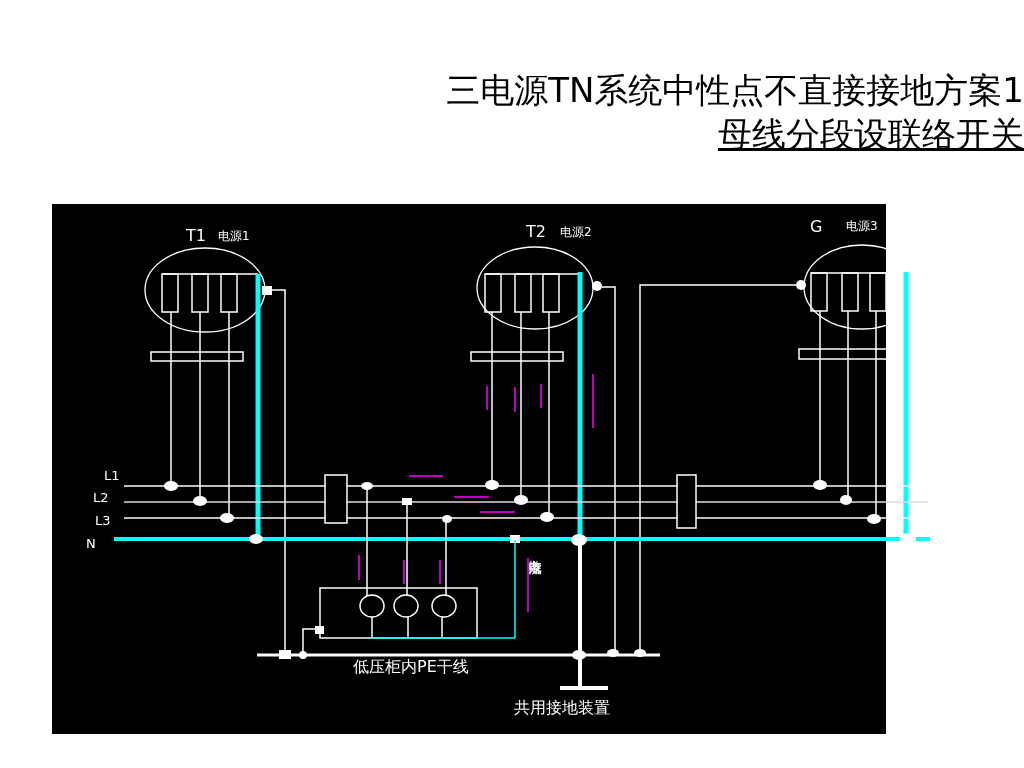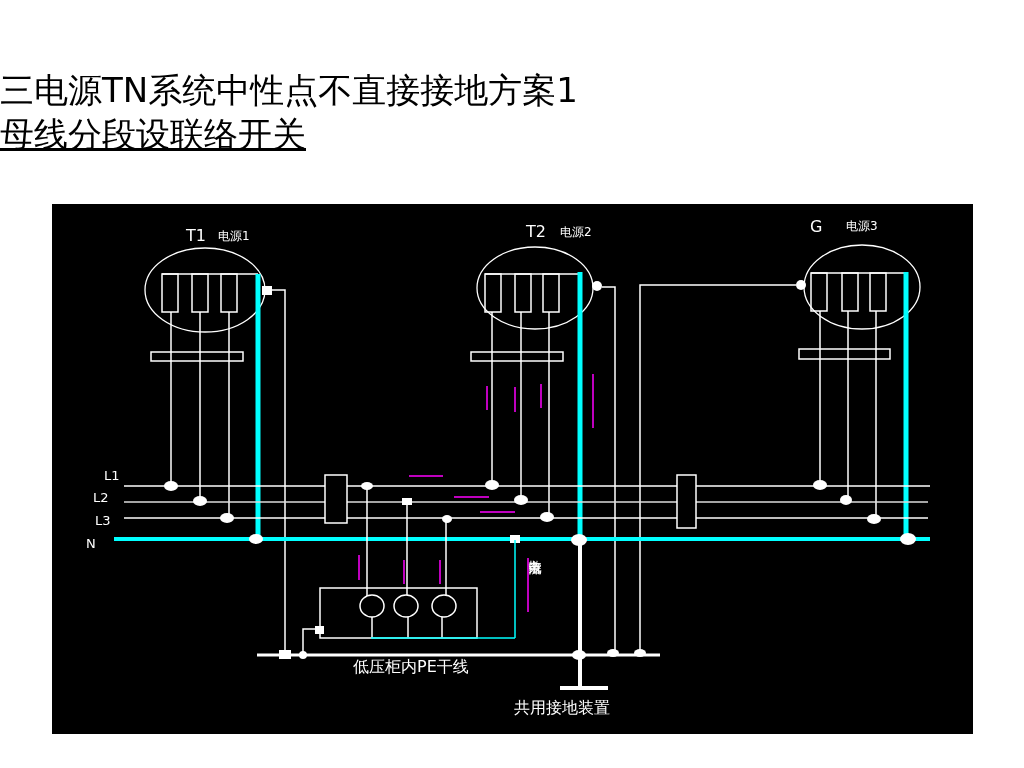--- a/index.html
+++ b/index.html
@@ -1,22 +1,22 @@
 <!DOCTYPE html>
 <html><head>
 <meta charset="utf-8">
 <style>
   html, body { margin:0; padding:0; background:#ffffff; }
   body { width:1024px; height:768px; position:relative; overflow:hidden;
          font-family:"DejaVu Sans", "Liberation Sans", sans-serif; }
-  .title { position:absolute; left:0; width:1024px; text-align:left; color:#000;
+  .title { position:absolute; left:0; width:1024px; text-align:right; color:#000;
            font-size:34px; line-height:40px; }
   #t1 { top:70px; }
   #t2 { top:114px;text-decoration:underline; }
-  #panel { position:absolute; left:52px; top:204px; width:921px; height:530px; background:#000; }
+  #panel { position:absolute; left:52px; top:204px; width:834px; height:530px; background:#000; }
   svg text { font-family:"DejaVu Sans", "Liberation Sans", sans-serif; fill:#fff; }
 </style>
 </head>
 <body>
 
 <div class="title" id="t1">三电源TN系统中性点不直接接地方案1</div>
 <div class="title" id="t2">母线分段设联络开关</div>
 
 <div id="panel">
 <svg width="921" height="530" viewBox="52 204 921 530">

